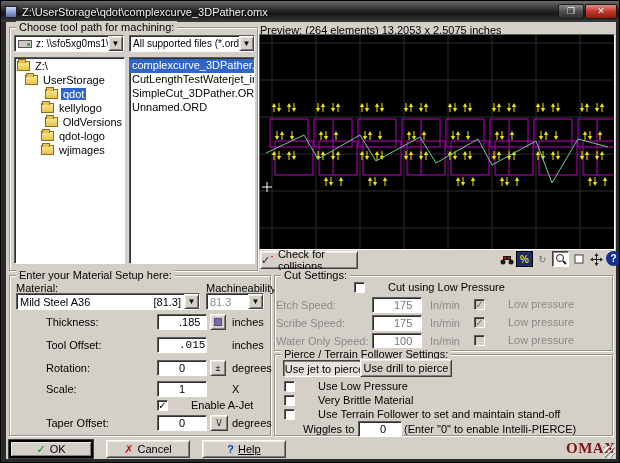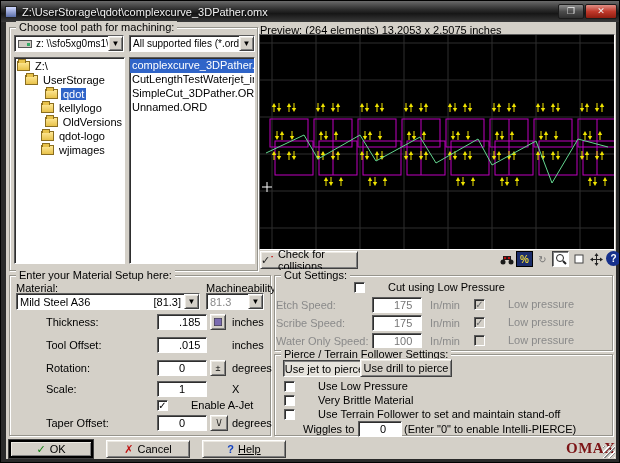--- a/index.html
+++ b/index.html
@@ -458,21 +458,21 @@
     <div class="rlabel" style="left:40px;top:294px;width:108px;">Thickness:</div>
     <div class="abs field" style="left:151px;top:292px;width:50px;height:16px;">.185</div>
     <span class="abs btn3d" style="left:204px;top:292px;width:16px;height:16px;">
         <svg width="8" height="8">
           <rect width="8" height="8" fill="#7a6bb0" stroke="#333"></rect>
         </svg>
       </span>
     <div class="abs lbl" style="left:226px;top:294px;">inches</div>
 
     <div class="rlabel" style="left:40px;top:317px;width:108px;">Tool Offset:</div>
-    <div class="abs field" style="left:151px;top:315px;width:50px;height:16px;">.015</div>
+    <div class="abs field" style="left:151px;top:315px;width:50px;height:16px;font-family:Liberation Mono, monospace;">.015</div>
     <div class="abs lbl" style="left:226px;top:317px;">inches</div>
 
     <div class="rlabel" style="left:40px;top:340px;width:108px;">Rotation:</div>
     <div class="abs field" style="left:151px;top:338px;width:50px;height:16px;">0</div>
     <span class="abs btn3d" style="left:204px;top:338px;width:16px;height:16px;font-size:9px;">±</span>
     <div class="abs lbl" style="left:226px;top:340px;">degrees</div>
 
     <div class="rlabel" style="left:40px;top:361px;width:108px;">Scale:</div>
     <div class="abs field" style="left:151px;top:359px;width:50px;height:16px;">1</div>
     <div class="abs lbl" style="left:226px;top:361px;">X</div>

